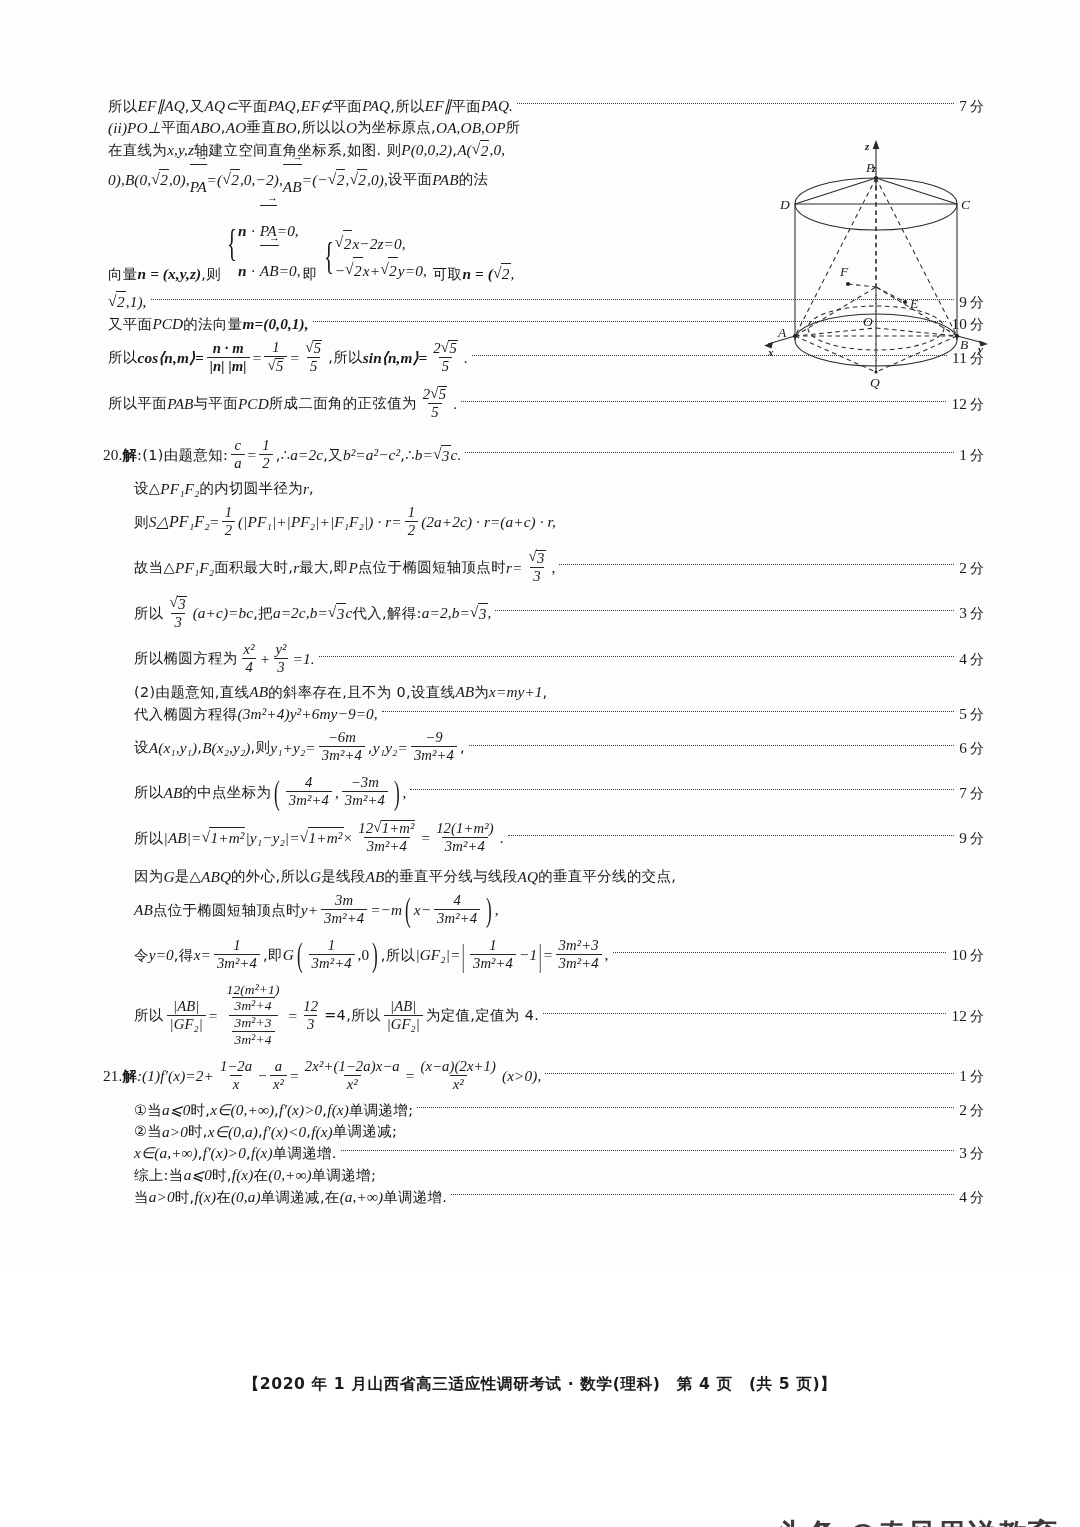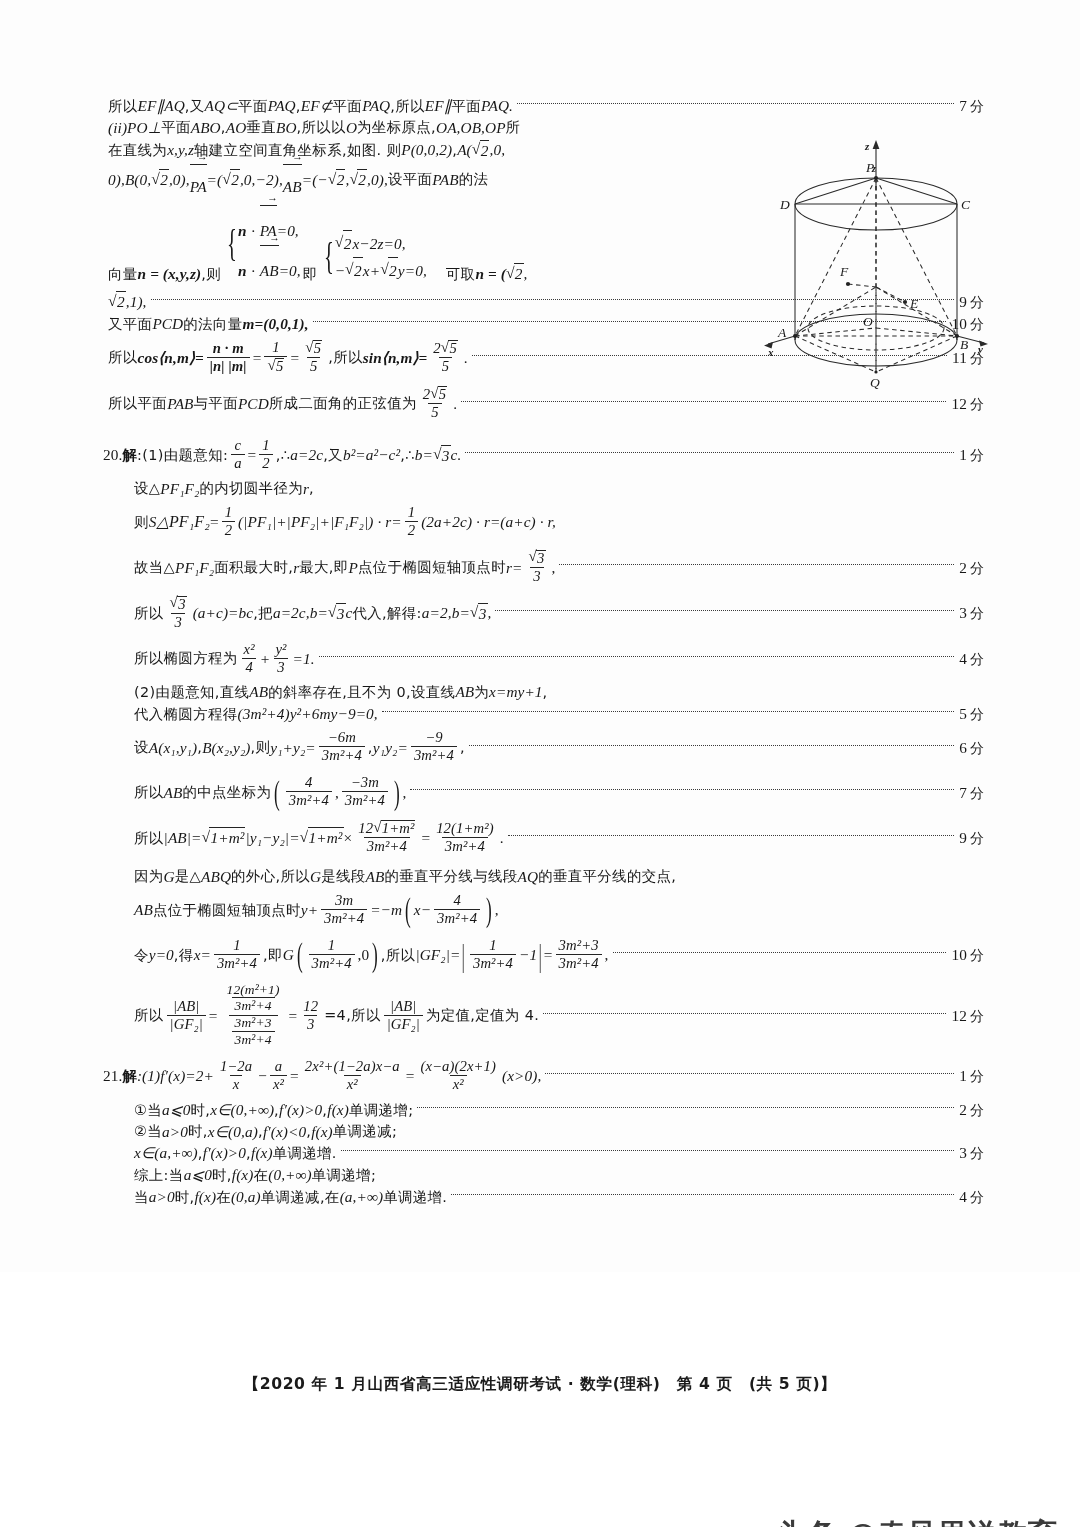--- a/index.html
+++ b/index.html
@@ -258,21 +258,21 @@
       <span class="cn">即</span>
 
       <span class="system">
         <span class="brace">{</span>
         <span class="rows">
           <span><span class="sqrt"><span class="rad it">2</span></span><span class="it">x−2z=0,</span></span>
           <span><span class="it">−</span><span class="sqrt"><span class="rad it">2</span></span><span class="it">x+</span><span class="sqrt"><span class="rad it">2</span></span><span class="it">y=0,</span></span>
         </span>
       </span>
 
-      <span class="cn" style="margin-left:17px">可取</span>
+      <span class="cn" style="margin-left:4px">可取</span>
         <span class="bi">n = (</span>
         <span class="sqrt"><span class="rad it">2</span></span>
         <span class="it">,</span>
     </div>
 
     <div class="gap-s"></div>
 
     <div class="line">
       <span class="blk"><span class="sqrt"><span class="rad it">2</span></span><span class="it">,1),</span></span>
       <span class="leader"></span>

